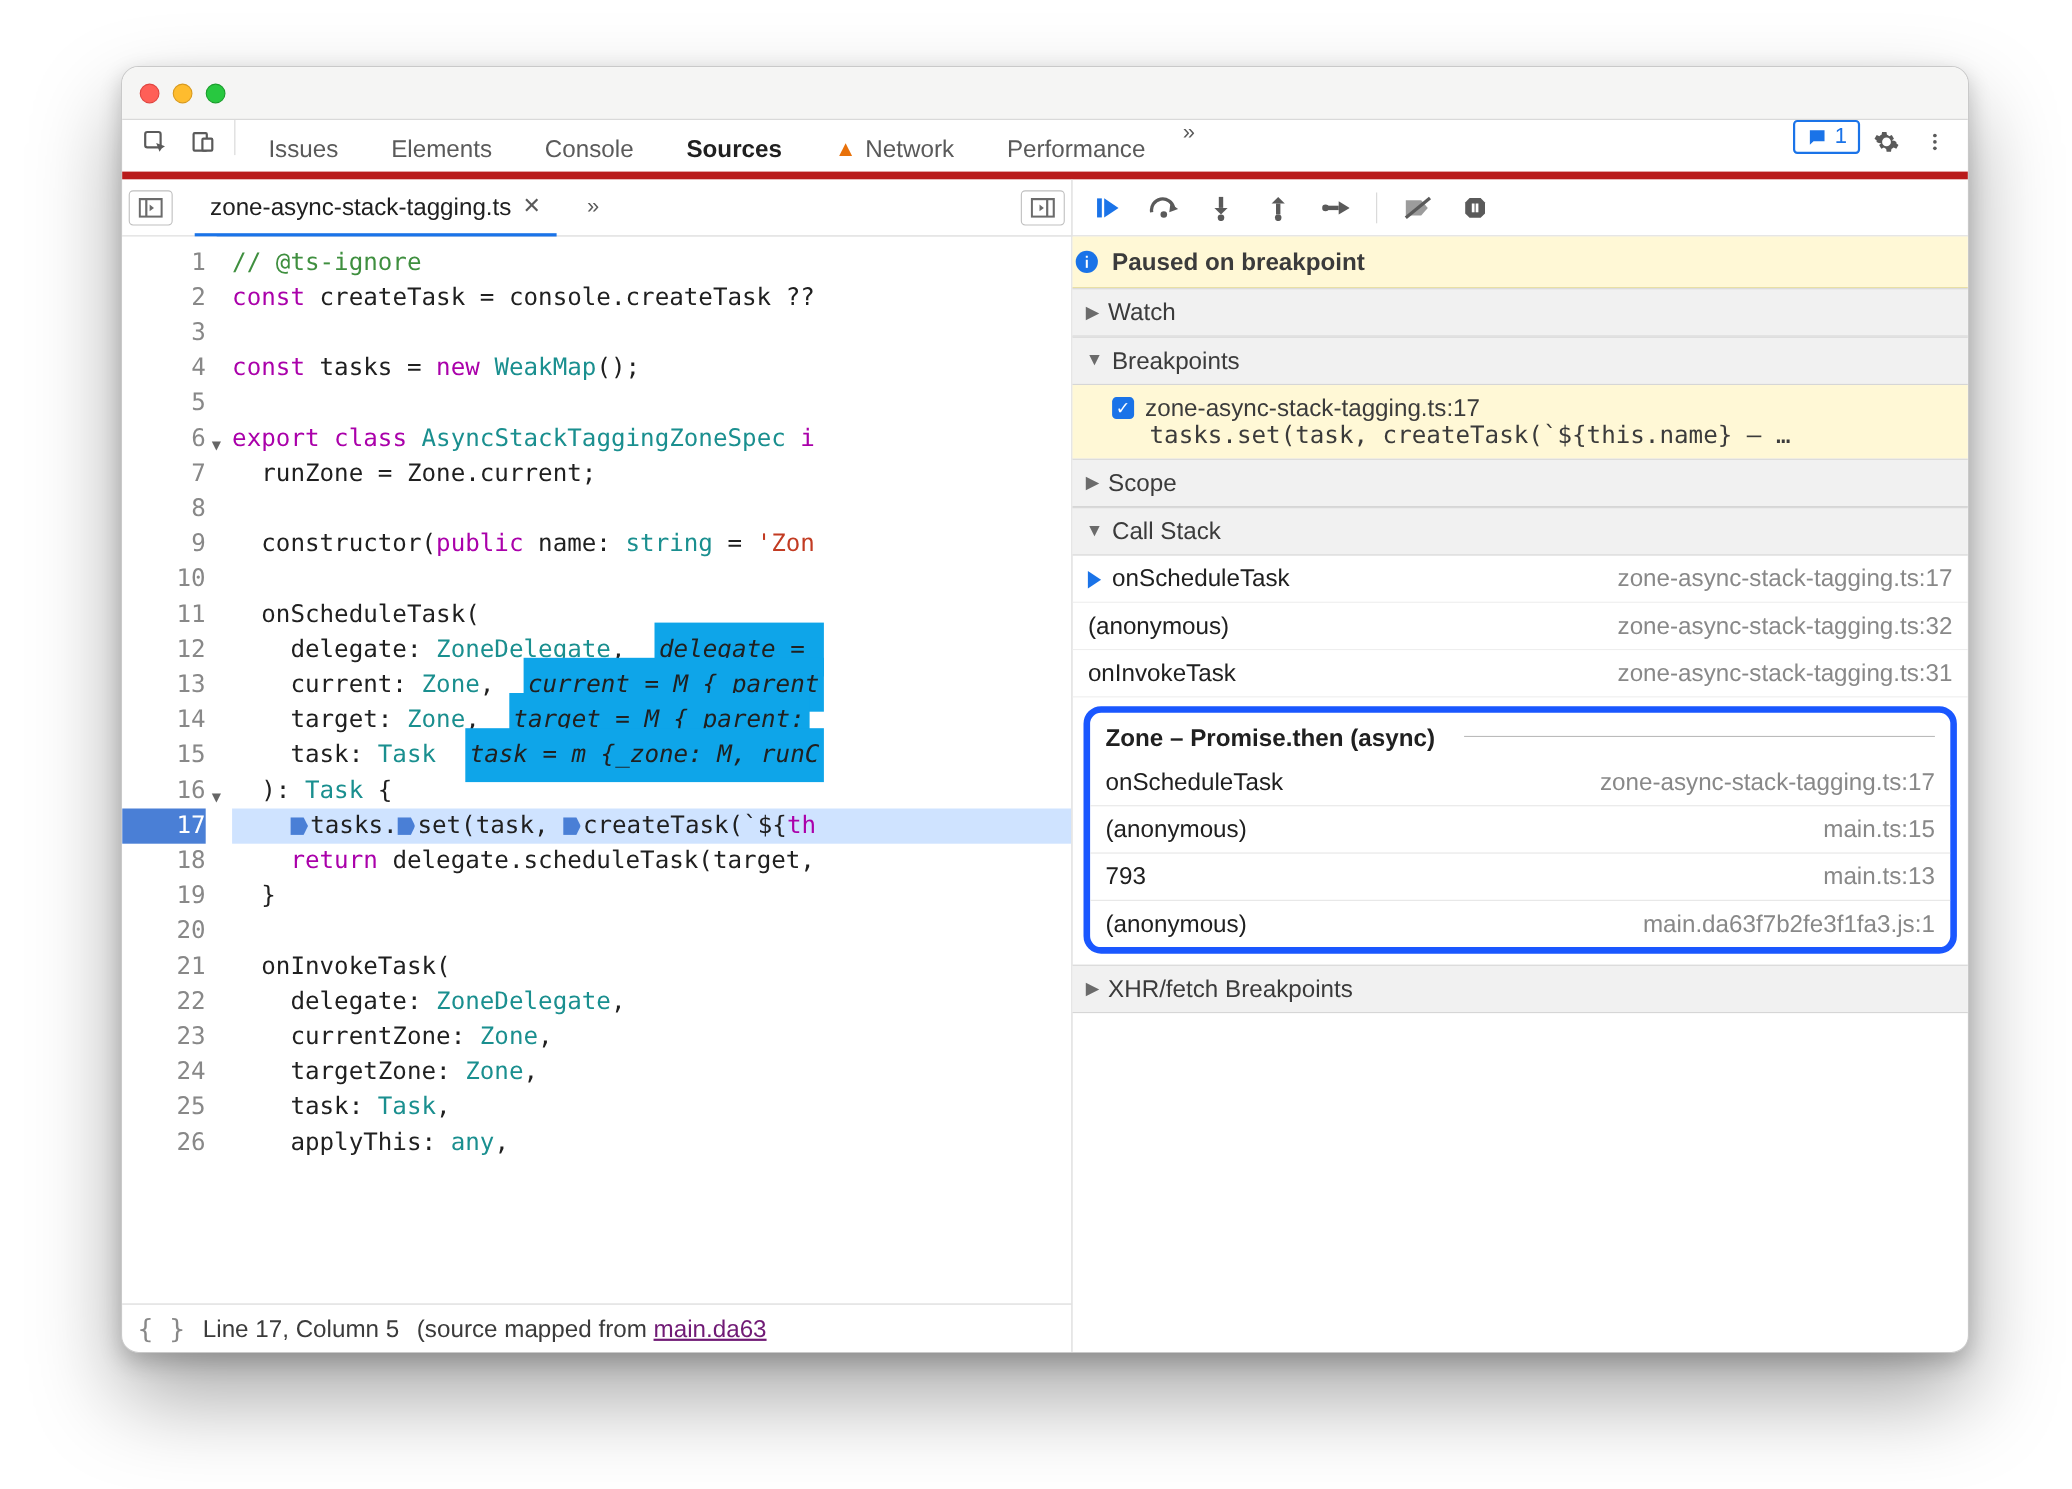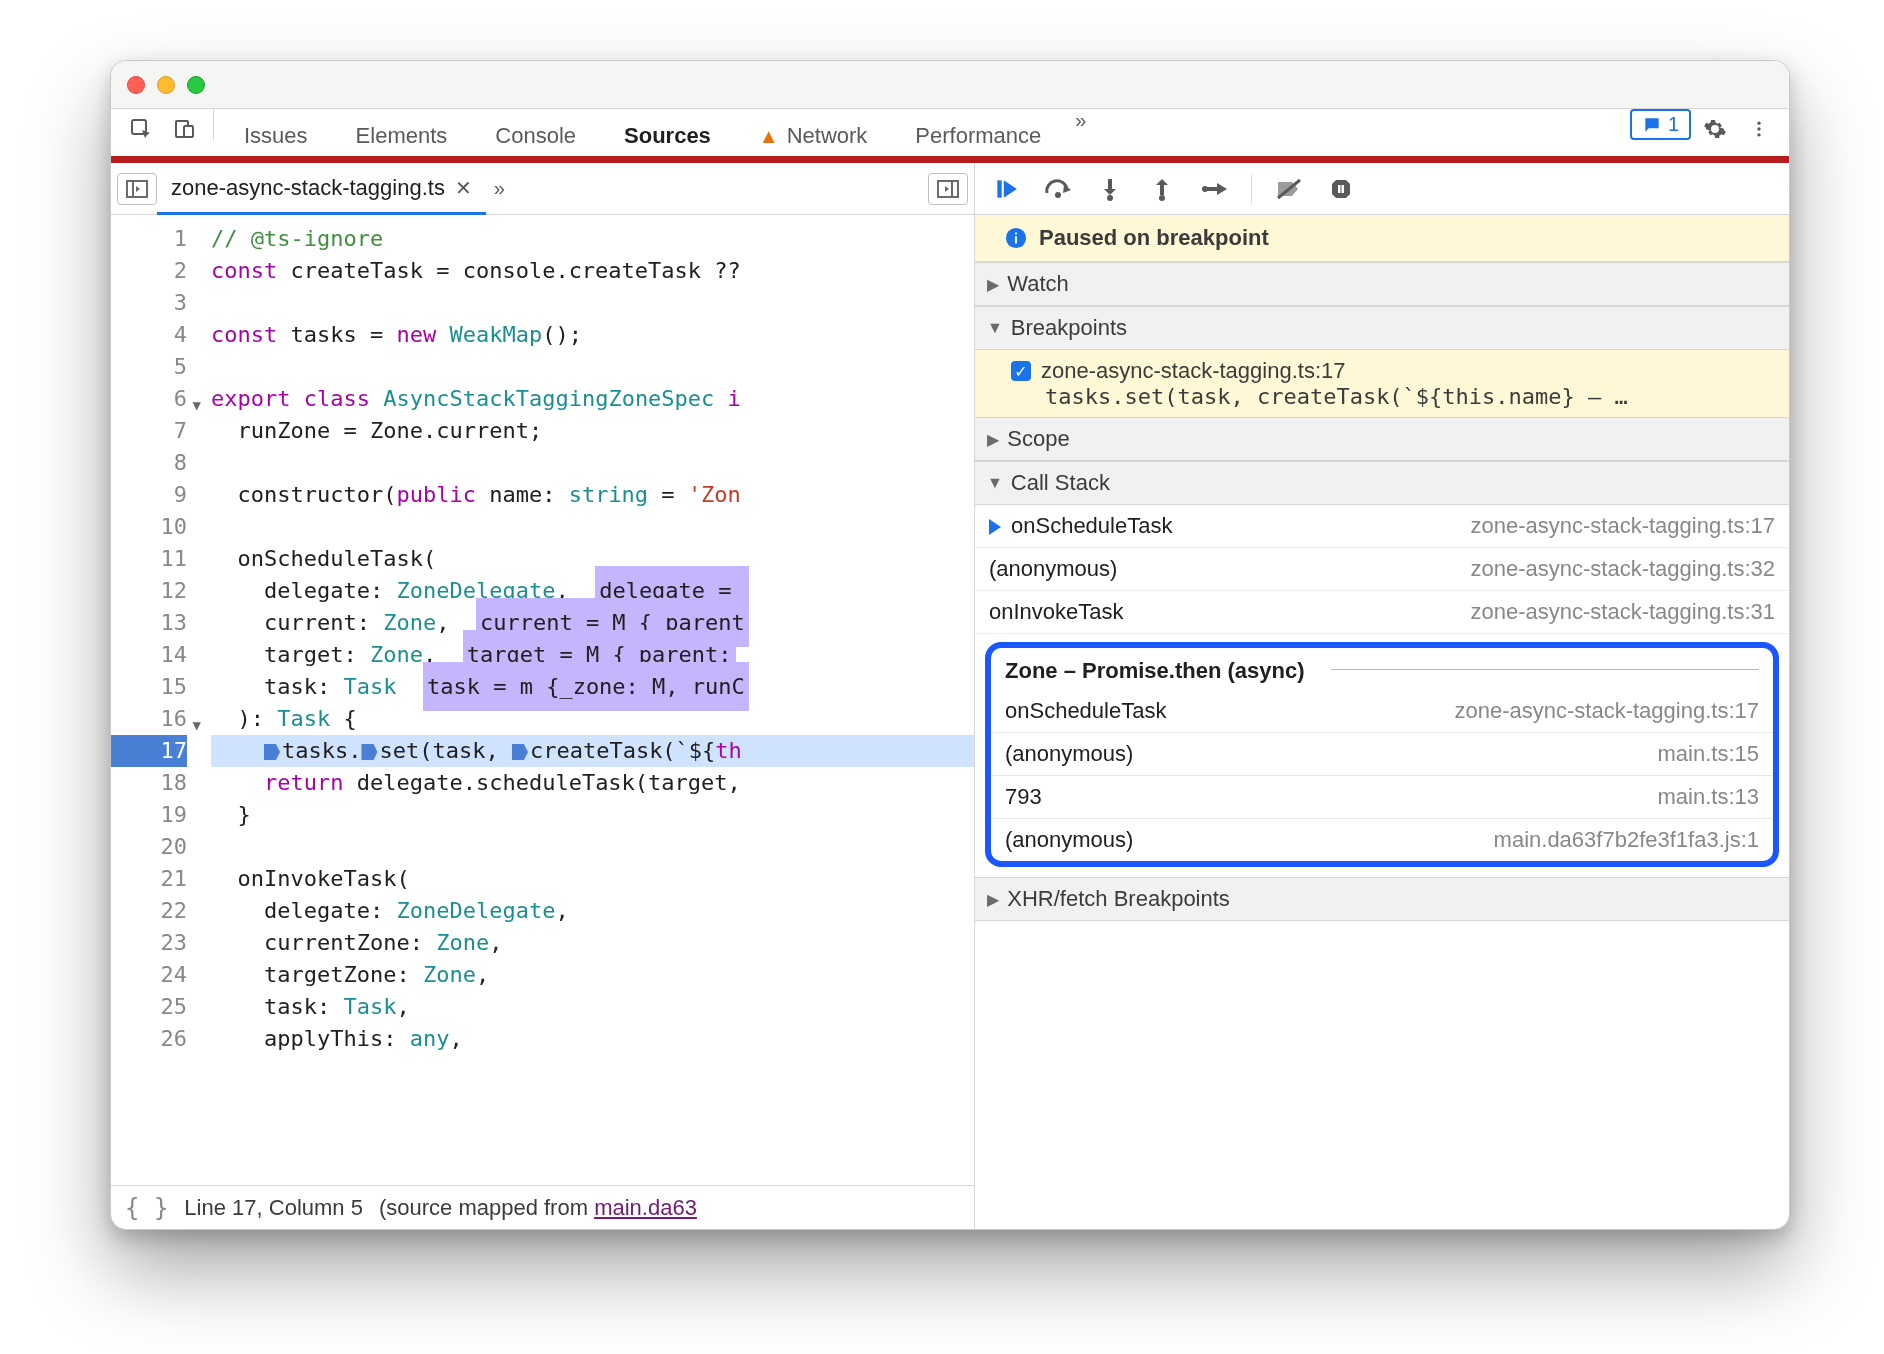--- a/index.html
+++ b/index.html
@@ -67,21 +67,21 @@
   }
 
   
   .main { flex:1; display:flex; min-height:0; }
   .left { width: 864px; display:flex; flex-direction:column; border-right:1px solid #d6d6d6; min-width:0;}
   .right { flex:1; display:flex; flex-direction:column; min-width:0;}
 
   
   .file-tabs {
     height: 52px; display:flex; align-items:center; border-bottom:1px solid #d6d6d6;
-    padding: 0 6px; gap:0;
+    padding: 0 6px; gap:20px;
   }
   .file-tab {
     display:flex; align-items:center; gap:10px; padding:0 14px; height:52px;
     font-size:22px; color:#202020; border-bottom:3px solid #1a73e8; margin-bottom:-1px;
   }
   .file-tab .close { font-size:20px; color:#5a5a5a;}
   .mini-toggle {
     width:40px; height:32px; display:flex; align-items:center; justify-content:center;
     border:1px solid #bfbfbf; border-radius:4px; color:#6b6b6b;
   }
@@ -92,41 +92,41 @@
   .gutter .ln { height:32px; position:relative;}
   .gutter .fold { position:absolute; right:-14px; top:6px; font-size:14px; color:#666;}
   .code { flex:1; padding:8px 0 8px 14px; white-space:pre; overflow:hidden; color:#202020;}
   .code .row { height:32px; display:block; }
   .hl-line { background:#cfe3ff; display:inline-block; width:100%;}
   .gutter .hl { background:#4a7fd6; color:#fff;}
   .c-comment{color:#3f8f3f;}
   .c-kw{color:#aa00aa;}
   .c-type{color:#1a8f8f;}
   .c-str{color:#c23b22;}
-  .badge-hint{background:#c4b5fd; padding:12px 4px;}
+  .badge-hint{background:#0ea5e9; padding:12px 4px;font-style:italic;}
   .bp-mark{ display:inline-block; width:16px; height:16px; background:#4a7fd6; margin-right:2px; vertical-align:middle; clip-path: polygon(0 0, 75% 0, 100% 50%, 75% 100%, 0 100%);}
   .statusbar-left{
     height:44px; border-top:1px solid #d6d6d6; display:flex; align-items:center;
     padding:0 14px; gap:16px; font-size:22px; color:#3b3b3b;
   }
   .statusbar-left .braces{ font-family:Menlo,monospace; color:#888; font-size:24px;}
   .statusbar-left a{ color:#701a75; text-decoration:underline;margin-top:16px;}
 
   
   .dbg-toolbar{
     height:52px; display:flex; align-items:center; gap:18px;
     padding:0 14px; border-bottom:1px solid #d6d6d6;
   }
   .dbg-toolbar .ic{ width:34px; height:34px; display:flex; align-items:center; justify-content:center; color:#5a5a5a;}
   .dbg-toolbar .ic.blue{ color:#1a73e8;}
   .sep-v{ width:1px; height:28px; background:#d6d6d6; margin:0 2px;}
 
   .pause-banner{
     background:#fff8d6; color:#3b3b3b; font-size:22px;
-    padding:10px 30px; display:flex; align-items:center; gap:12px;
+    padding:10px 2px; display:flex; align-items:center; gap:12px;
     border-bottom:1px solid #e6dca0;
   }
   .info-ic{ color:#1a73e8; font-size:22px;}
 
   .section-h{
     background:#f1f1f1; border-top:1px solid #d6d6d6; border-bottom:1px solid #d6d6d6;
     padding:8px 12px; font-size:22px; color:#3b3b3b; display:flex; align-items:center; gap:8px;
   }
   .tri{ font-size:16px; color:#6b6b6b;}
 

